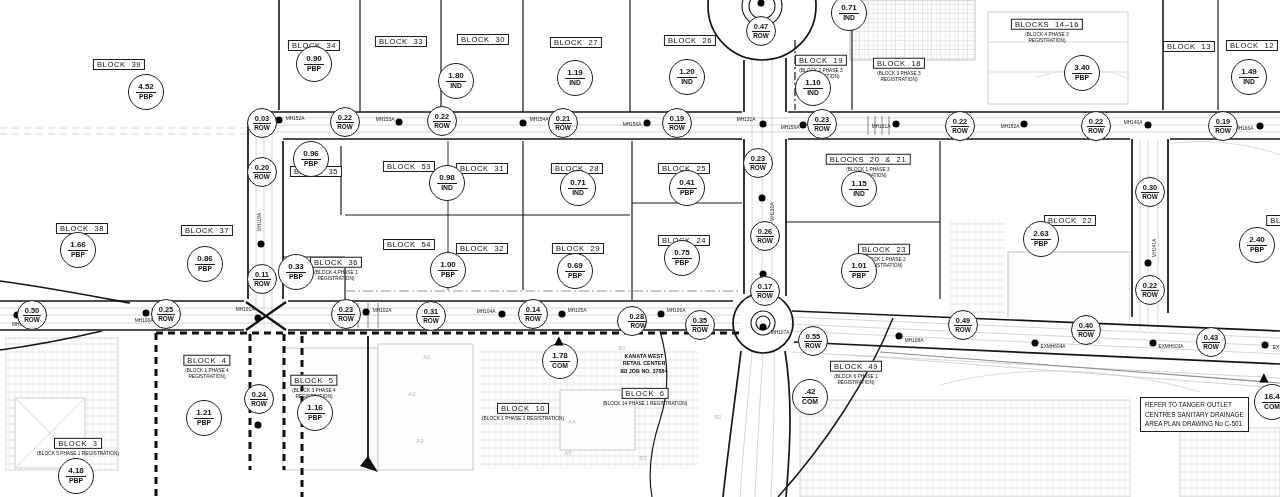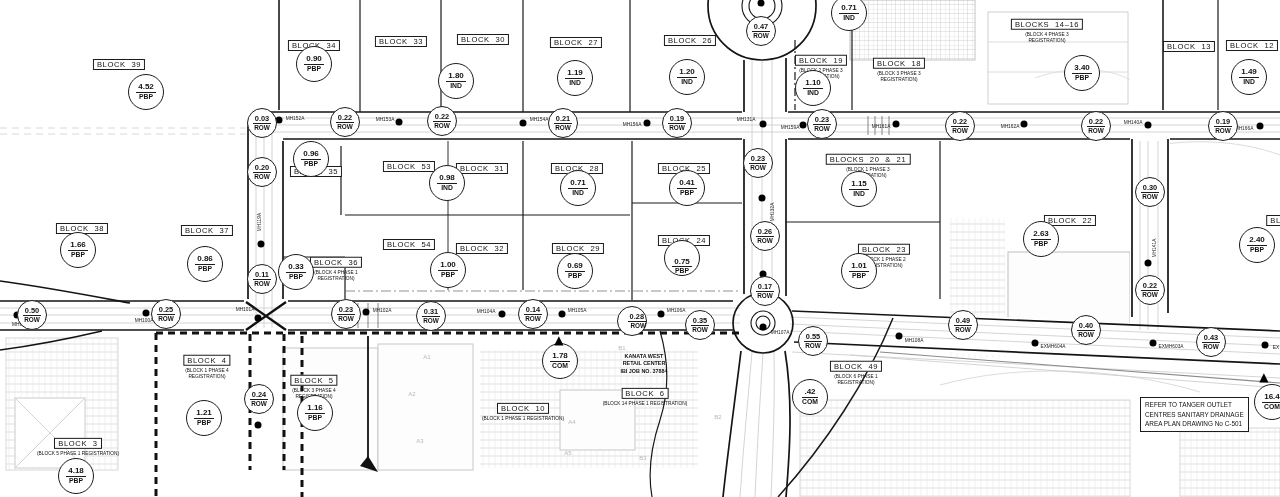--- a/index.html
+++ b/index.html
@@ -271,21 +271,21 @@
       <span class="t">PBP</span>
     </div>
     <div class="cir area" style="left: 448px; top: 270px;">
       <span class="v">1.00</span>
       <span class="t">PBP</span>
     </div>
     <div class="cir area" style="left: 575px; top: 271px;">
       <span class="v">0.69</span>
       <span class="t">PBP</span>
     </div>
-    <div class="cir area" style="left: 682px; top: 258px; justify-content: flex-end;">
+    <div class="cir area" style="left: 682px; top: 258px;">
       <span class="v">0.75</span>
       <span class="t">PBP</span>
     </div>
     <div class="cir area" style="left: 859px; top: 271px;">
       <span class="v">1.01</span>
       <span class="t">PBP</span>
     </div>
     <div class="cir area" style="left: 1041px; top: 239px;">
       <span class="v">2.63</span>
       <span class="t">PBP</span>

